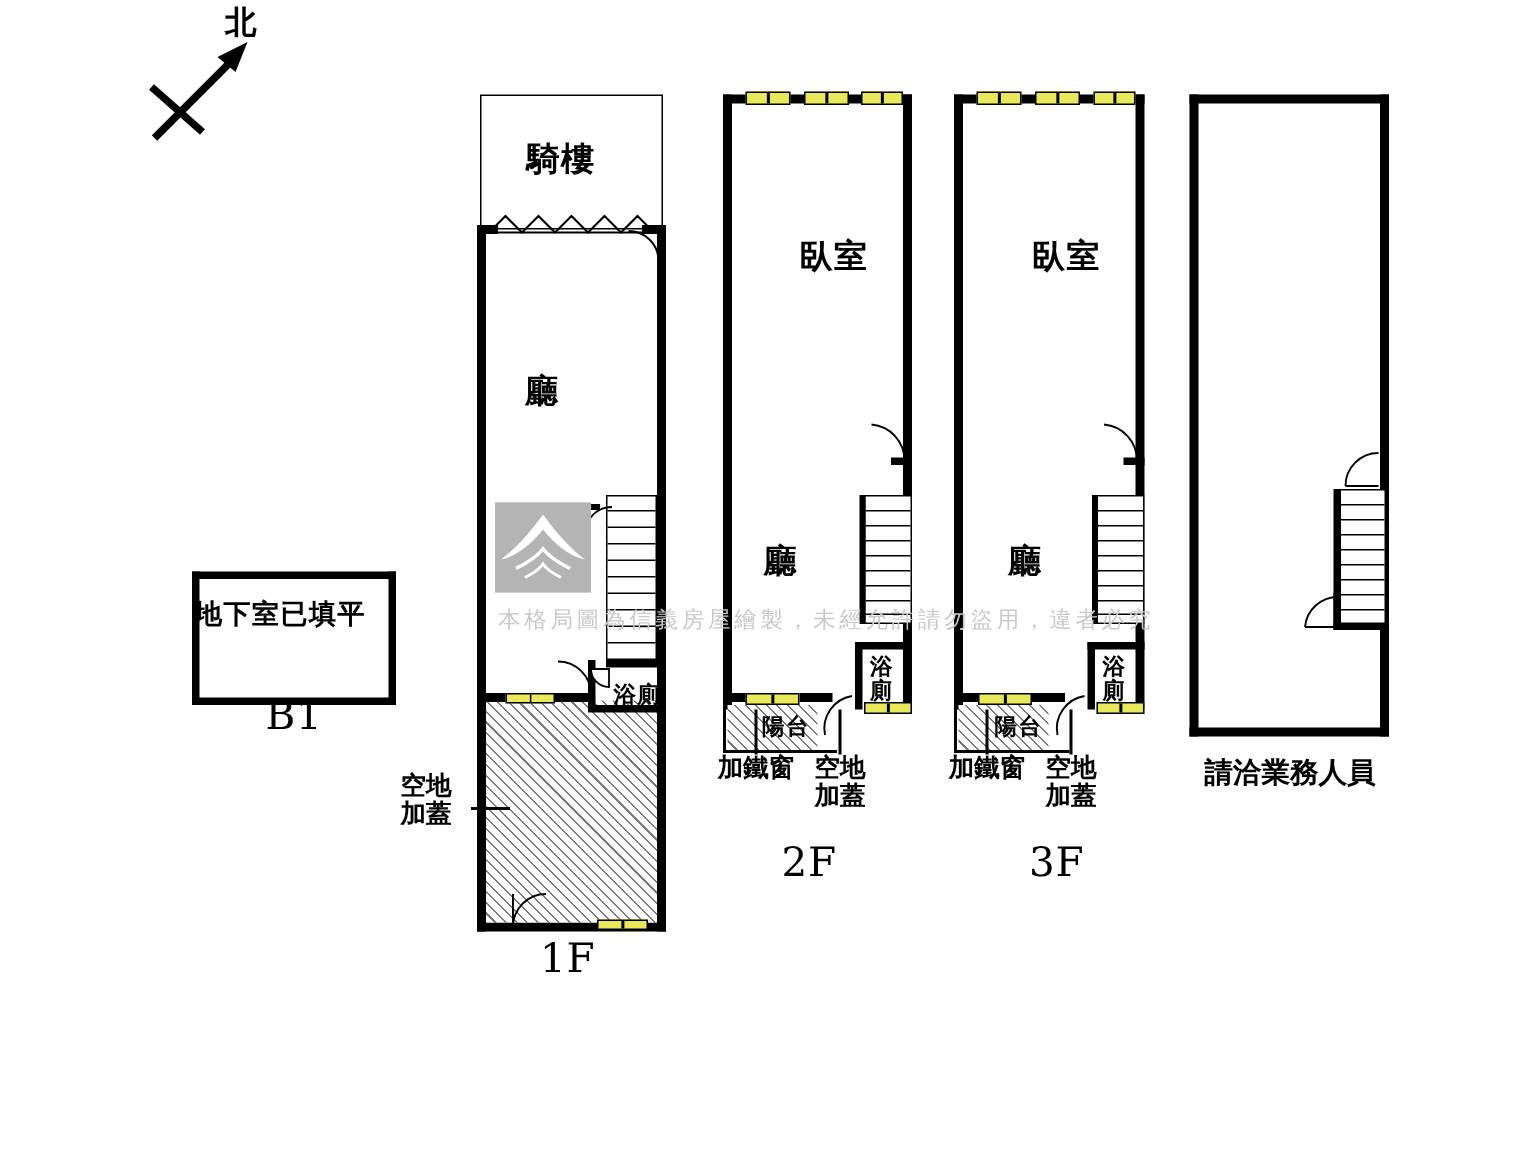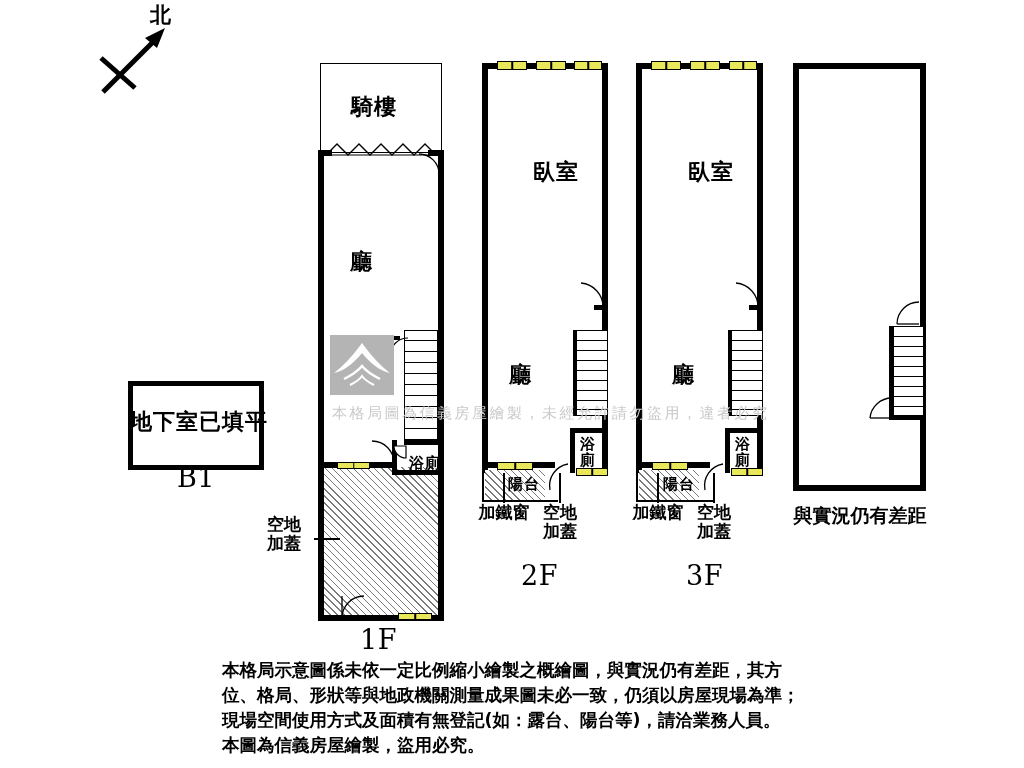--- a/index.html
+++ b/index.html
@@ -177,21 +177,21 @@
     </svg>
   </div>
   <div class="north-label cjk" style="left:150px; top:4px;">北</div>
 
   <div>
 
     <div class="wall" style="left:128px; top:381px; width:136px; height:5px;"></div>
     <div class="wall" style="left:128px; top:465px; width:136px; height:5px;"></div>
     <div class="wall" style="left:128px; top:381px; width:5px; height:89px;"></div>
     <div class="wall" style="left:259px; top:381px; width:5px; height:89px;"></div>
-    <div class="room-label cjk" style="left:130px; top:410px; font-size:22px;">地下室已填平</div>
+    <div class="room-label cjk" style="left:130px; top:400px; font-size:18px;">地下室已填平</div>
     <div class="floor-tag" style="left:177px; top:462px;">B1</div>
   </div>
 
   <div>
 
     <div class="room-outline" style="left:320px; top:63px; width:122px; height:90px;"></div>
     <div class="room-label cjk" style="left:351px; top:95px;">騎樓</div>
 
     <div class="wall" style="left:318px; top:150px; width:6px; height:471px;"></div>
     <div class="wall" style="left:438px; top:150px; width:6px; height:471px;"></div>
@@ -420,33 +420,29 @@
     <div class="wall" style="left:889px; top:326px; width:5px; height:92px;"></div>
     <div class="wall" style="left:889px; top:415px; width:37px; height:5px;"></div>
     <div class="wall" style="left:889px; top:395px; width:5px; height:25px;"></div>
     <div class="door" style="left:868px; top:396px;">
       <svg width="26" height="26" viewBox="0 0 26 26">
         <path d="M24,2 A22,22 0 0 0 2,22" fill="none" stroke="#000" stroke-width="1.3"></path>
         <line x1="2" y1="22" x2="24" y2="22" stroke="#000" stroke-width="1.3"></line>
       </svg>
     </div>
 
-    <div class="callout cjk" style="left:790px; top:505px; width:140px; font-size:19px;">與實況仍有差距</div>
+    <div class="callout cjk" style="left:790px; top:505px; width:140px; font-size:19px;">請洽業務人員</div>
   </div>
 
   <div id="watermark">
     <div id="wm-logo">
       <svg width="64" height="60" viewBox="0 0 64 60">
         <rect x="0" y="0" width="64" height="60" fill="#b4b4b4"></rect>
         <path d="M32,8 C22,22 12,32 4,38 C14,36 24,28 32,18 C40,28 50,36 60,38 C52,32 42,22 32,8 Z" fill="#ffffff"></path>
         <path d="M14,44 C22,40 28,36 32,31 C36,36 42,40 50,44" fill="none" stroke="#ffffff" stroke-width="2.4"></path>
         <path d="M20,50 C26,47 30,44 32,41 C34,44 38,47 44,50" fill="none" stroke="#ffffff" stroke-width="2"></path>
       </svg>
     </div>
     <div id="wm-sub" class="cjk">本格局圖為信義房屋繪製，未經允許請勿盜用，違者必究</div>
   </div>
 
-  <div class="disclaimer cjk" style="left:222px; top:658px; width:700px;">本格局示意圖係未依一定比例縮小繪製之概繪圖，與實況仍有差距，其方
-位、格局、形狀等與地政機關測量成果圖未必一致，仍須以房屋現場為準；
-現場空間使用方式及面積有無登記(如：露台、陽台等)，請洽業務人員。
-本圖為信義房屋繪製，盜用必究。</div>
 
 </div>
 
 </body></html>

